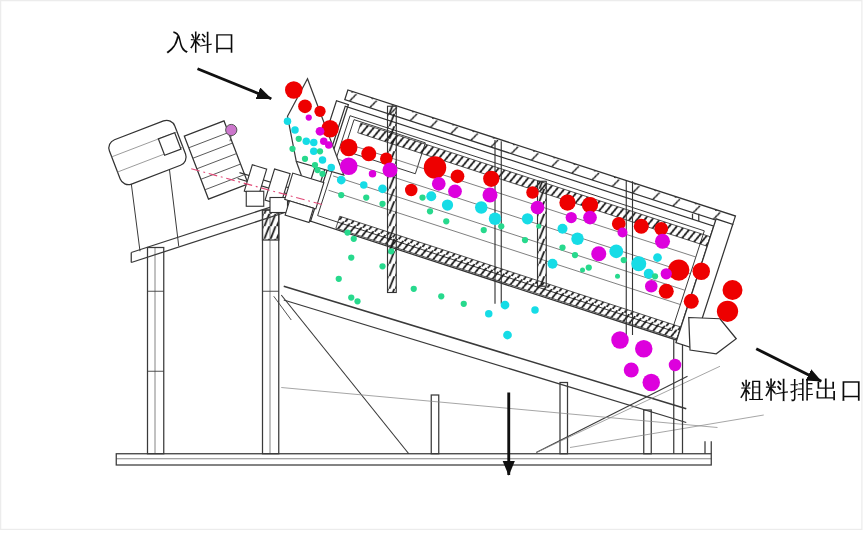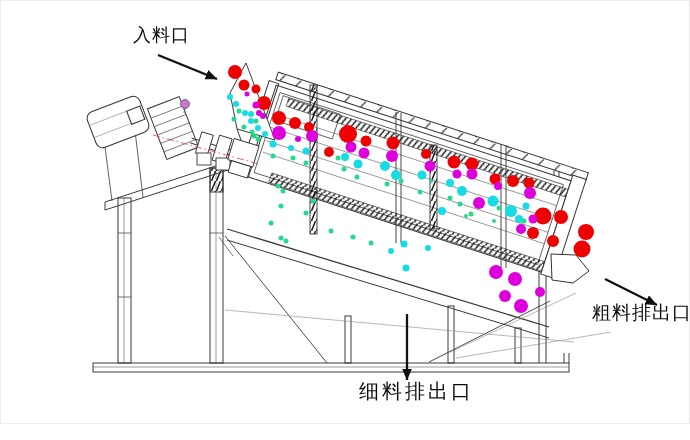--- a/index.html
+++ b/index.html
@@ -259,14 +259,13 @@
         <circle cx="370" cy="242" r="2.5" fill="#27d98d"></circle>
         <circle cx="465" cy="215" r="2" fill="#27d98d"></circle>
         <circle cx="493" cy="220" r="2" fill="#27d98d"></circle>
         <circle cx="523" cy="220" r="2.5" fill="#27d98d"></circle>
         <circle cx="430" cy="180" r="2" fill="#27d98d"></circle>
       </g>
   </svg>
 
   <div class="lbl lbl-inlet" style="left: 132px; top: 24px;">入料口</div>
   <div class="lbl lbl-coarse" style="left: 591px; top: 301px;">粗料排出口</div>
-  <div class="lbl lbl-fine" style="left: 358px; top: 379px;">细料排出口</div>
 </div>
 
 </body></html>

